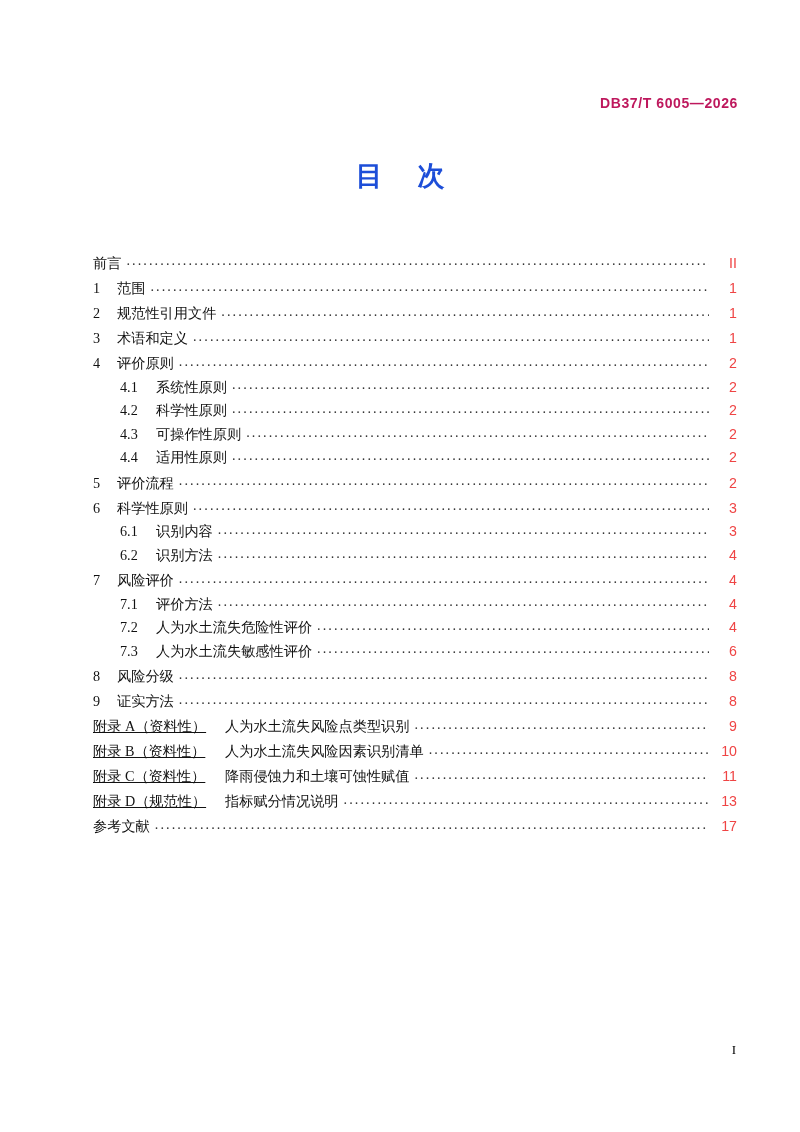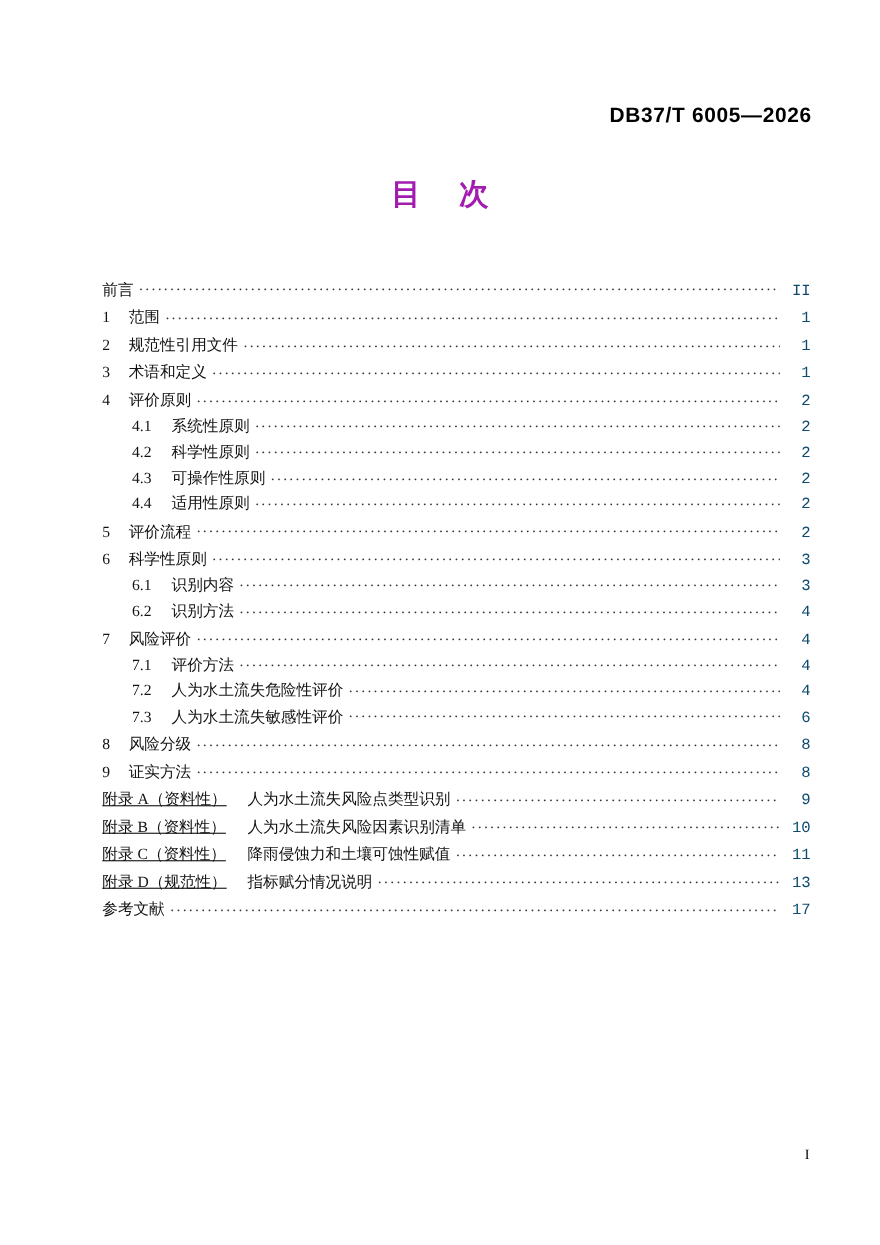--- a/index.html
+++ b/index.html
@@ -22,39 +22,39 @@
     width: 800px;
     height: 1132px;
   }
 
   
   .doc-header {
     position: absolute;
     top: 95px;
     right: 62px;
     font-family: "Liberation Sans", sans-serif;
-    font-size: 19px;
+    font-size: 14px;
     letter-spacing: 0.6px;
     font-weight: 700;
-    color: #000000;
+    color: #be185d;
     white-space: nowrap;
   }
 
   
   .toc-title {
     position: absolute;
     top: 158px;
     left: 0;
     right: 0;
     text-align: center;
     font-size: 27px;
     font-weight: 700;
     letter-spacing: 14px;
     text-indent: 14px;
-    color: #a21caf;
+    color: #1d4ed8;
     font-family: "Liberation Serif", "DejaVu Serif", serif;
   }
 
   
   .toc {
     position: absolute;
     top: 252px;
     left: 93px;
     width: 644px;
   }
@@ -105,22 +105,22 @@
     position: absolute;
     left: 0;
     bottom: 0;
     white-space: nowrap;
   }
 
   .toc-row .pg {
     flex: 0 0 auto;
     width: 26px;
     text-align: right;
-    font-family: Liberation Mono, monospace;
-    color: #0c4a6e;
+    font-family: Liberation Sans, sans-serif;
+    color: #ef4444;
   }
 
   
   .page-number {
     position: absolute;
     bottom: 74px;
     right: 64px;
     font-size: 13px;
     font-family: "Liberation Serif", "DejaVu Serif", serif;
     color: #000;

